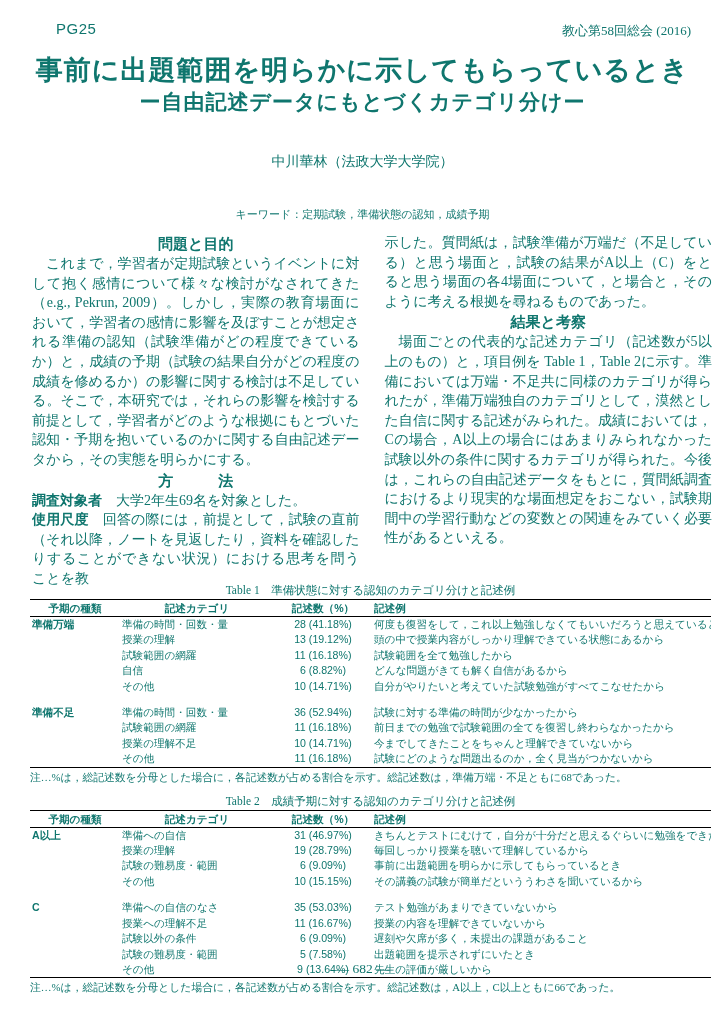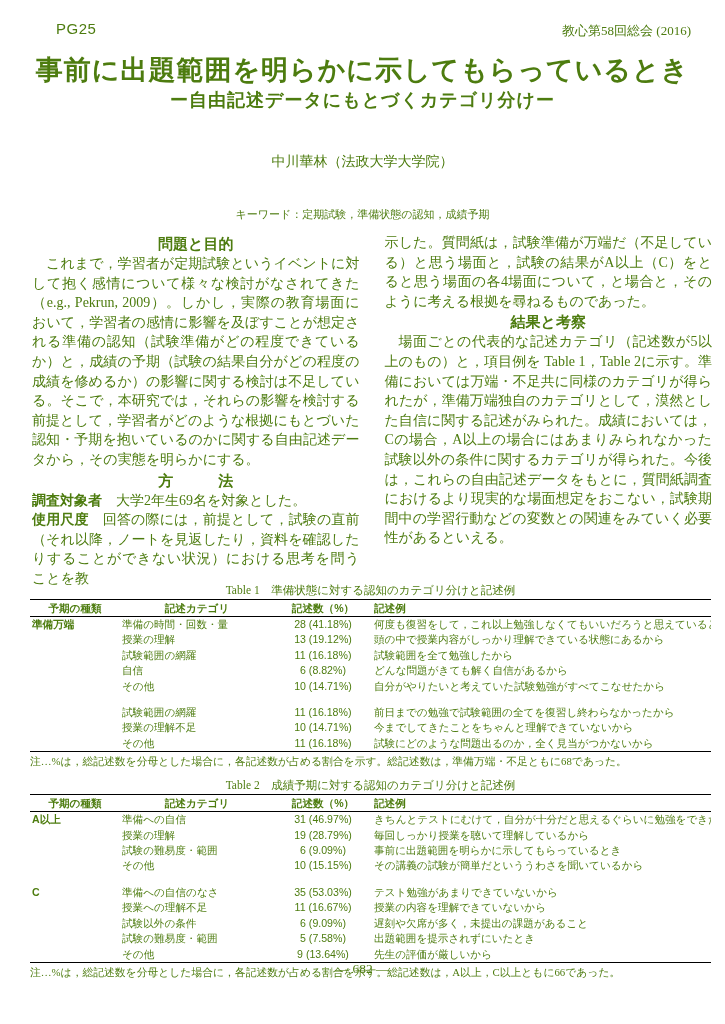--- a/index.html
+++ b/index.html
@@ -1,30 +1,30 @@
 <!DOCTYPE html>
 <html><head>
 <meta charset="utf-8">
 <style>
   html,body{margin:0;padding:0;background:#e8e8e8;}
   #page{
     position:relative;width:725px;height:1024px;margin:0 auto;
-    background:#ffffff;color:#4d7c0f;overflow:hidden;
+    background:#ffffff;color:#0f766e;overflow:hidden;
     font-family:"Liberation Serif","DejaVu Serif",serif;
   }
   .sans{font-family:"Liberation Sans","DejaVu Sans",sans-serif;}
   
   .hdr-left{position:absolute;top:20px;left:56px;font-size:15px;letter-spacing:.5px;
     font-family:"Liberation Sans","DejaVu Sans",sans-serif;}
   .hdr-right{position:absolute;top:22px;right:34px;font-size:13px;}
   
   .title{position:absolute;top:52px;left:0;width:100%;text-align:center;
     font-size:27px;font-weight:bold;letter-spacing:1px;}
   .subtitle{position:absolute;top:88px;left:0;width:100%;text-align:center;
-    font-size:18px;font-weight:bold;letter-spacing:1px;}
+    font-size:21px;font-weight:bold;letter-spacing:1px;}
   .author{position:absolute;top:153px;left:0;width:100%;text-align:center;font-size:14px;}
   .keywords{position:absolute;top:207px;left:0;width:100%;text-align:center;font-size:11px;}
   
   .columns{position:absolute;top:233px;left:32px;width:680px;height:352px;
     display:flex;gap:25px;overflow:hidden;}
   .col{width:333px;font-size:14px;line-height:19.6px;text-align:justify;}
   .col p{margin:0;}
   .col p.indent{text-indent:1em;}
   .sec-head{font-weight:bold;text-align:center;font-size:15px;line-height:21px;
     font-family:"Liberation Sans","DejaVu Sans",sans-serif;margin:0;}
@@ -115,20 +115,26 @@
           <tr>
             <td class="c0"></td>
             <td class="c1">その他</td>
             <td class="c2">10 (14.71%)</td>
             <td class="c3">自分がやりたいと考えていた試験勉強がすべてこなせたから</td>
           </tr>
           <tr class="spacer">
             <td colspan="4"></td>
           </tr>
           <tr>
+            <td class="c0">準備不足</td>
+            <td class="c1">準備の時間・回数・量</td>
+            <td class="c2">36 (52.94%)</td>
+            <td class="c3">試験に対する準備の時間が少なかったから</td>
+          </tr>
+          <tr>
             <td class="c0"></td>
             <td class="c1">試験範囲の網羅</td>
             <td class="c2">11 (16.18%)</td>
             <td class="c3">前日までの勉強で試験範囲の全てを復習し終わらなかったから</td>
           </tr>
           <tr>
             <td class="c0"></td>
             <td class="c1">授業の理解不足</td>
             <td class="c2">10 (14.71%)</td>
             <td class="c3">今までしてきたことをちゃんと理解できていないから</td>

